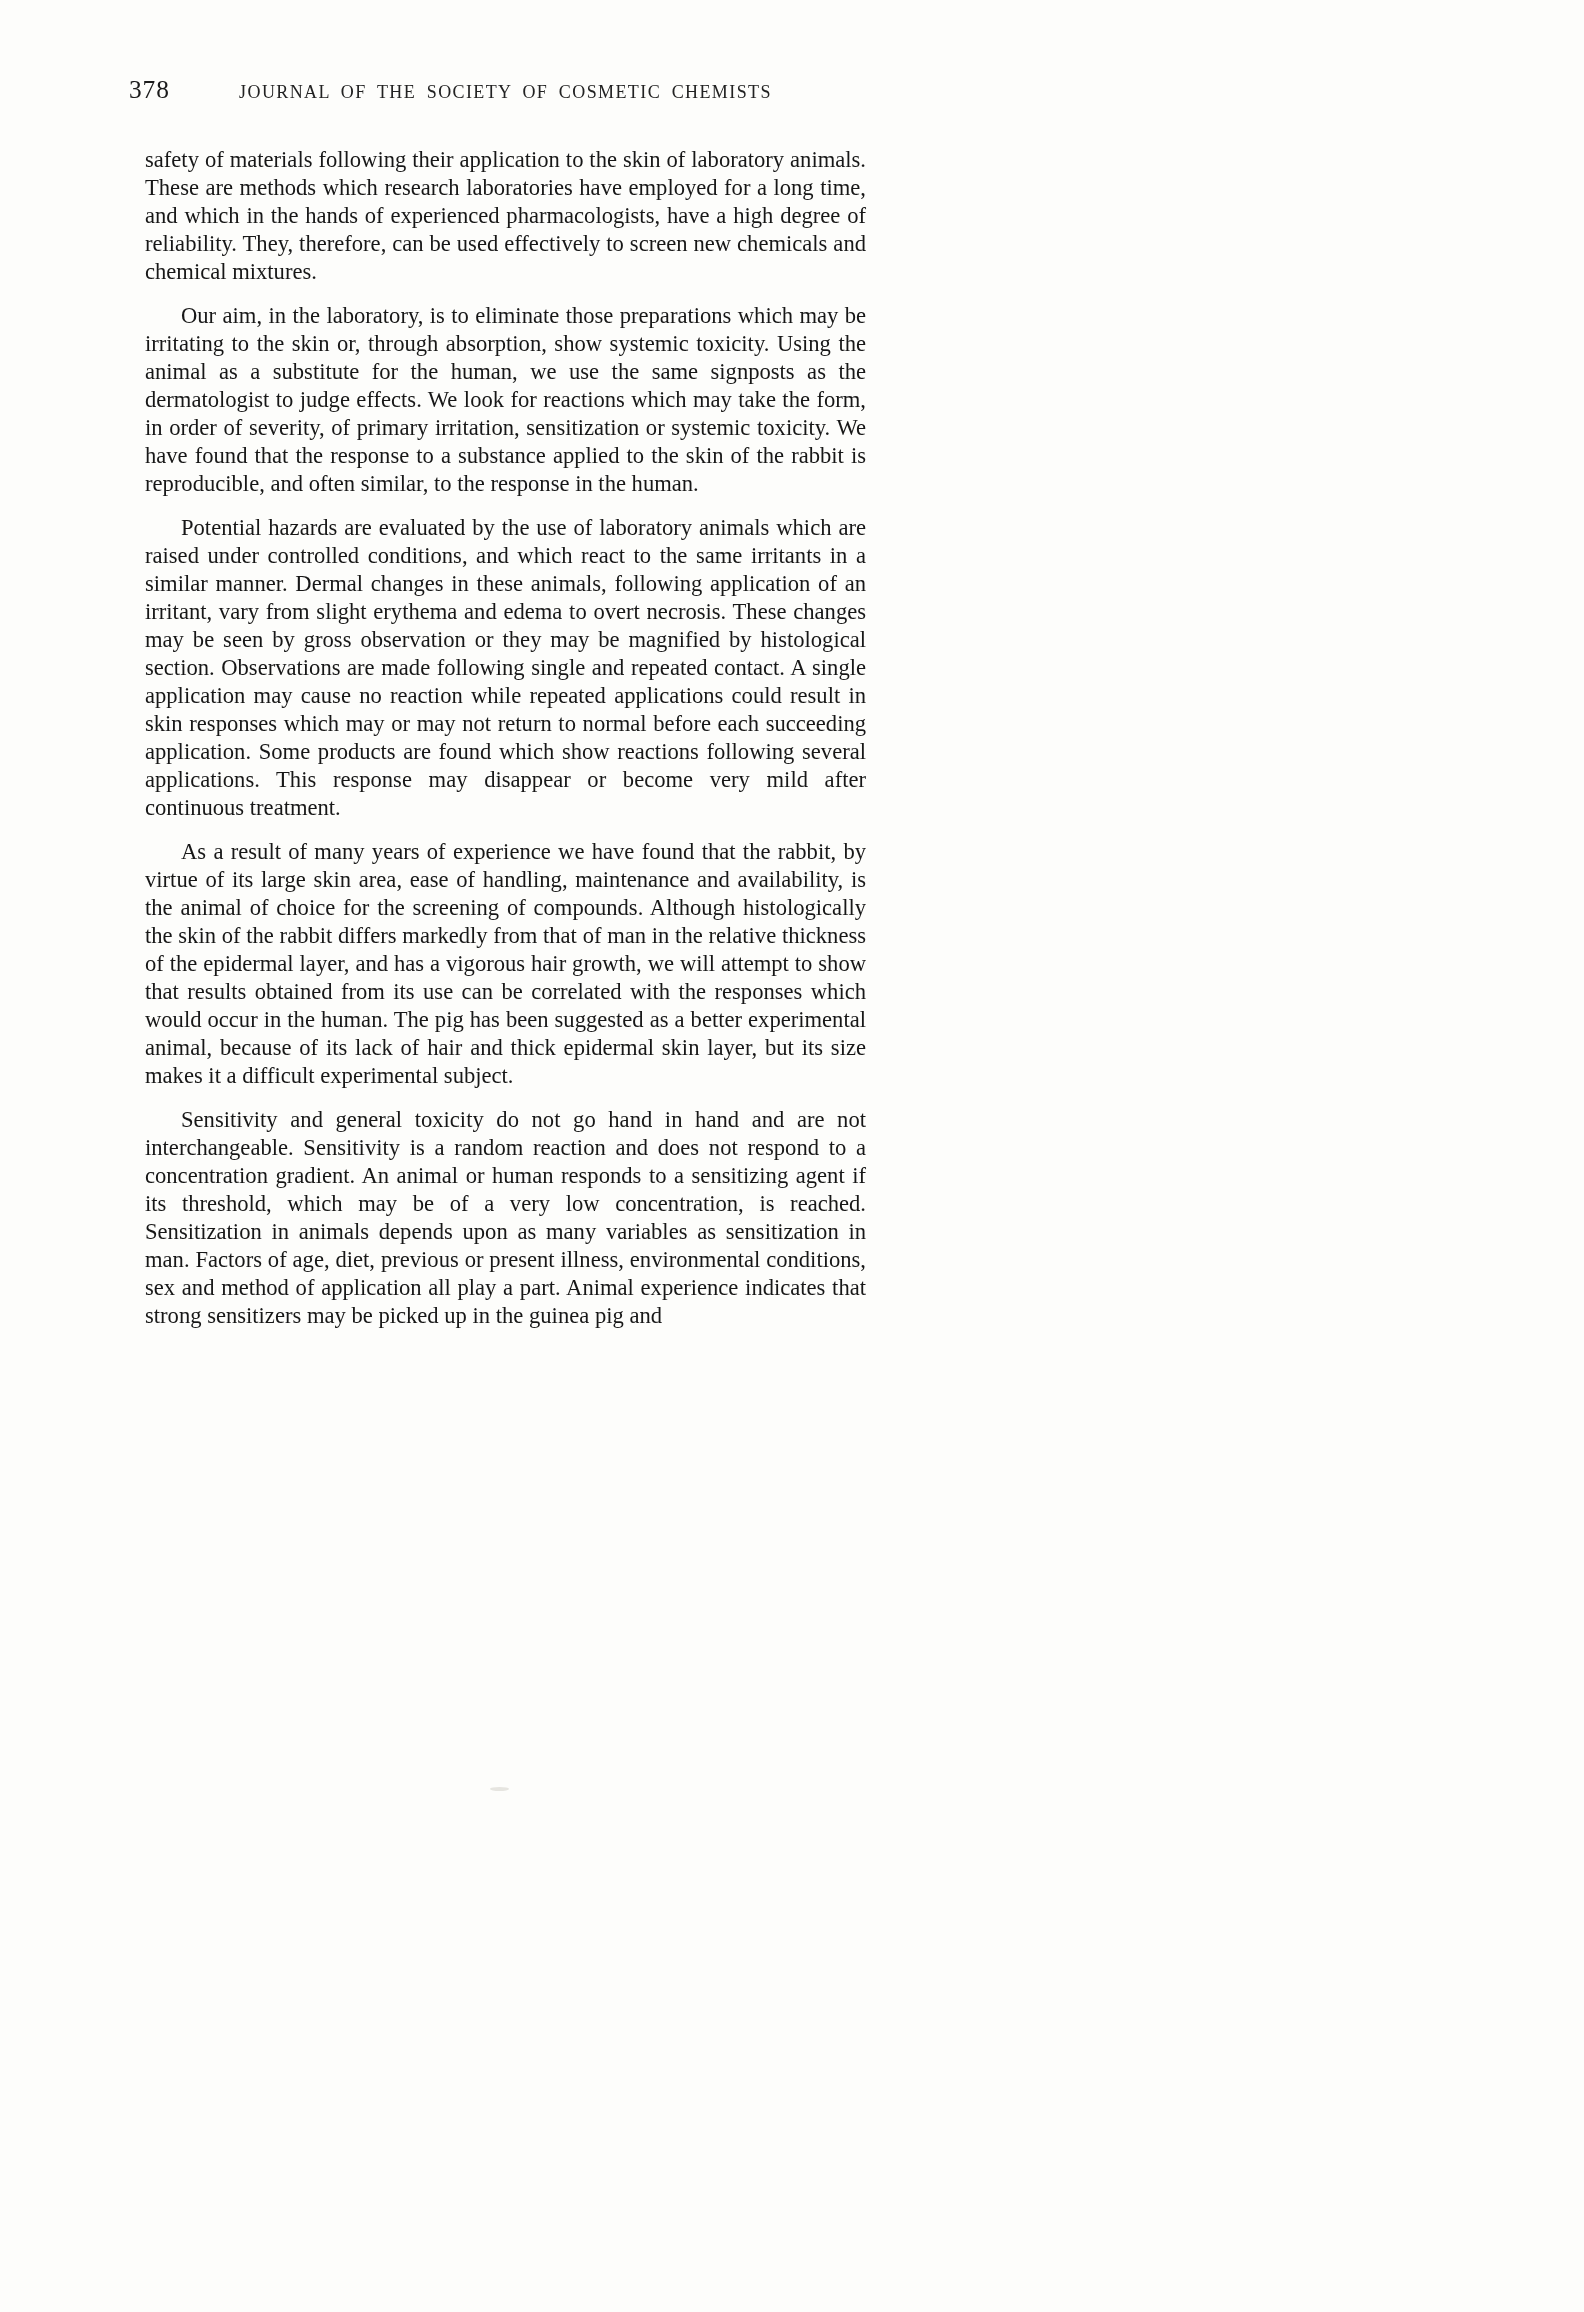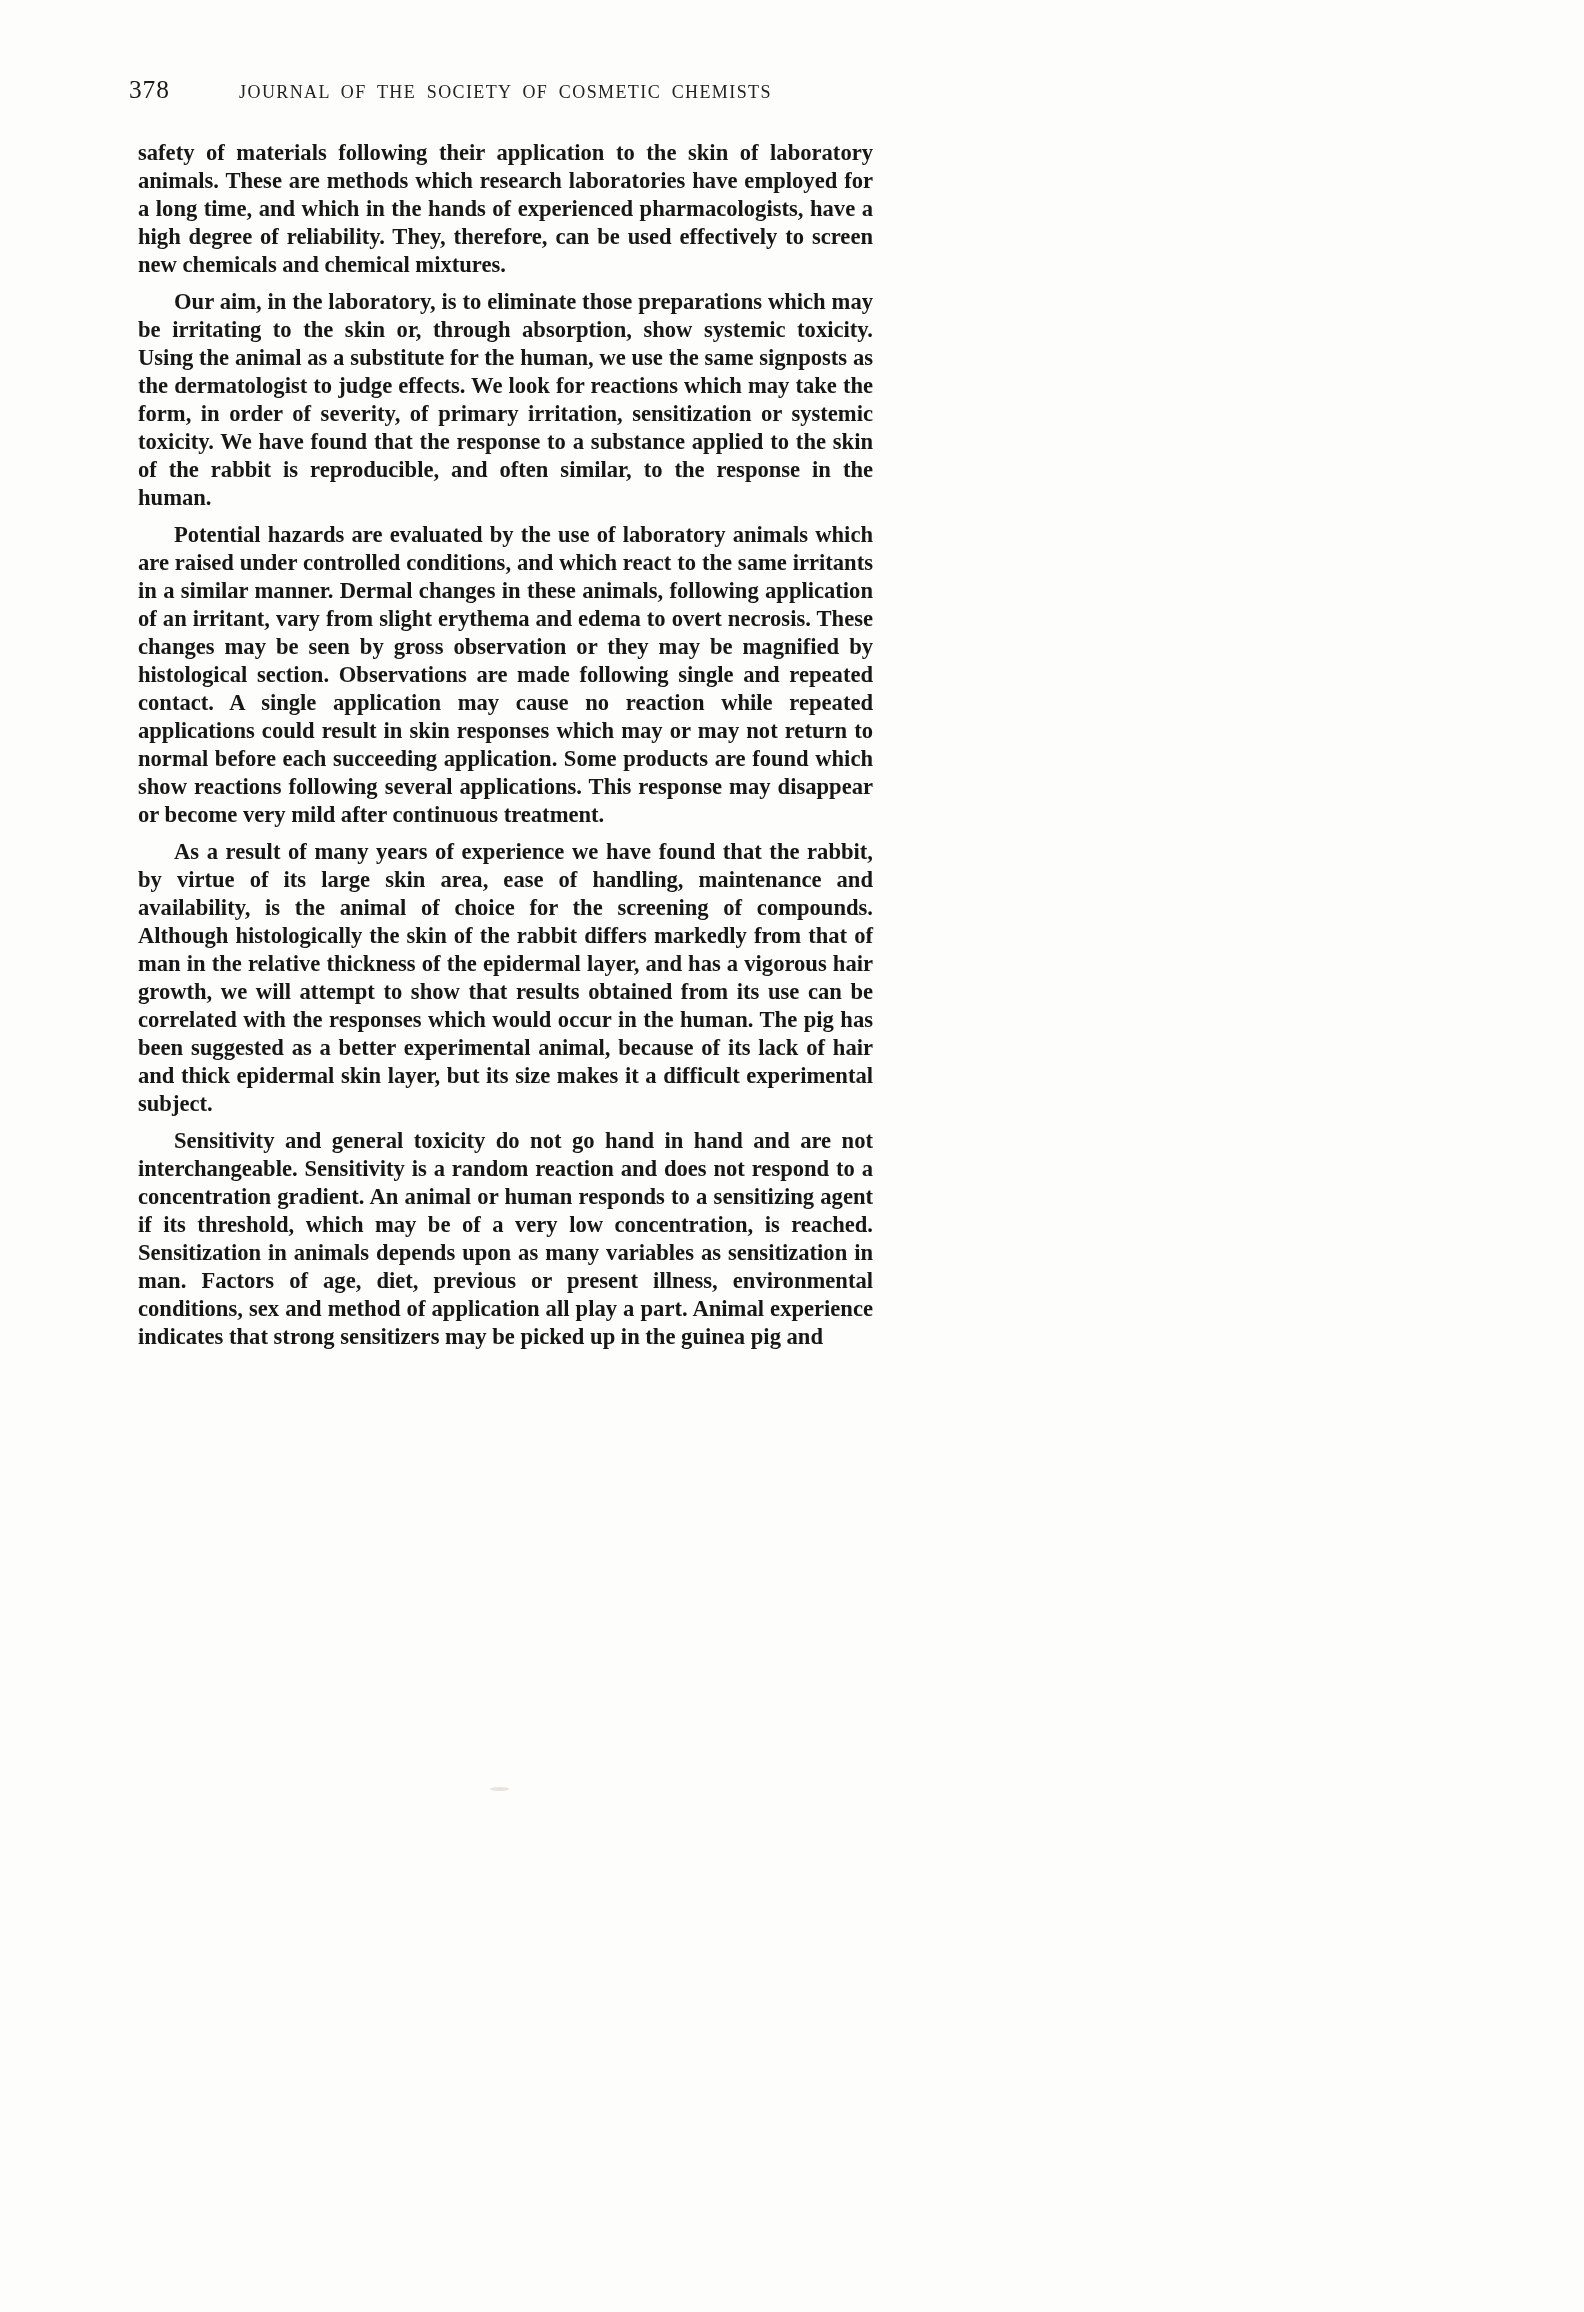--- a/index.html
+++ b/index.html
@@ -42,23 +42,22 @@
     position: absolute;
     left: 129px;
     top: 130px;
     width: 753px;
     font-size: 22.6px;
     line-height: 28px;
     text-align: justify;
     color: #171717;
   }
   .para {
-    margin: 9px;
+    margin: 16px;
     text-indent: 36px;
-    font-weight: bold;
   }
   .para.first {
     text-indent: 0;
   }
   
   .speck {
     position: absolute;
     background: #e6e5e0;
     border-radius: 50%;
   }

